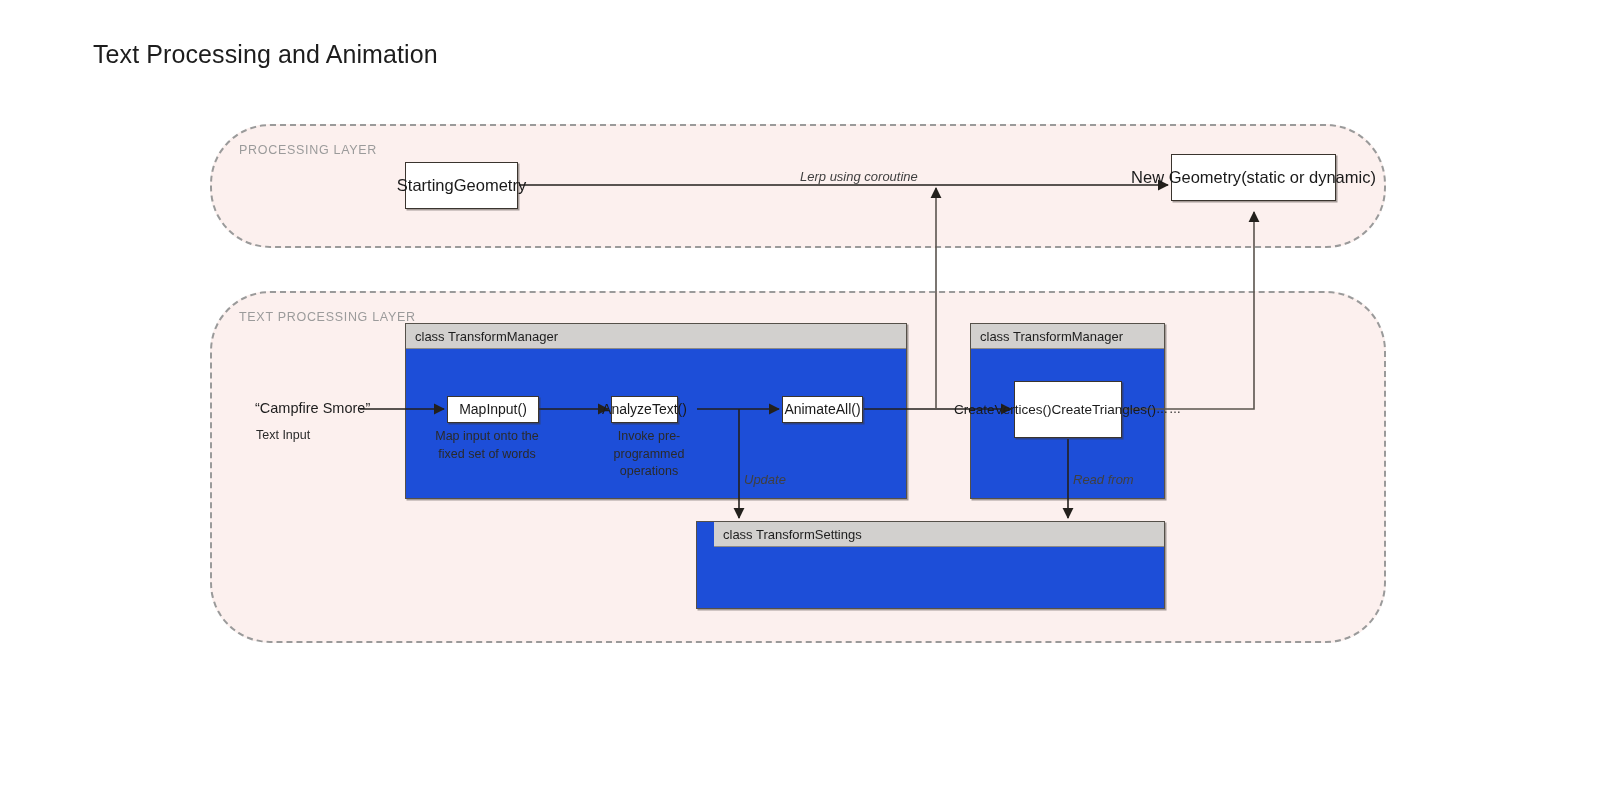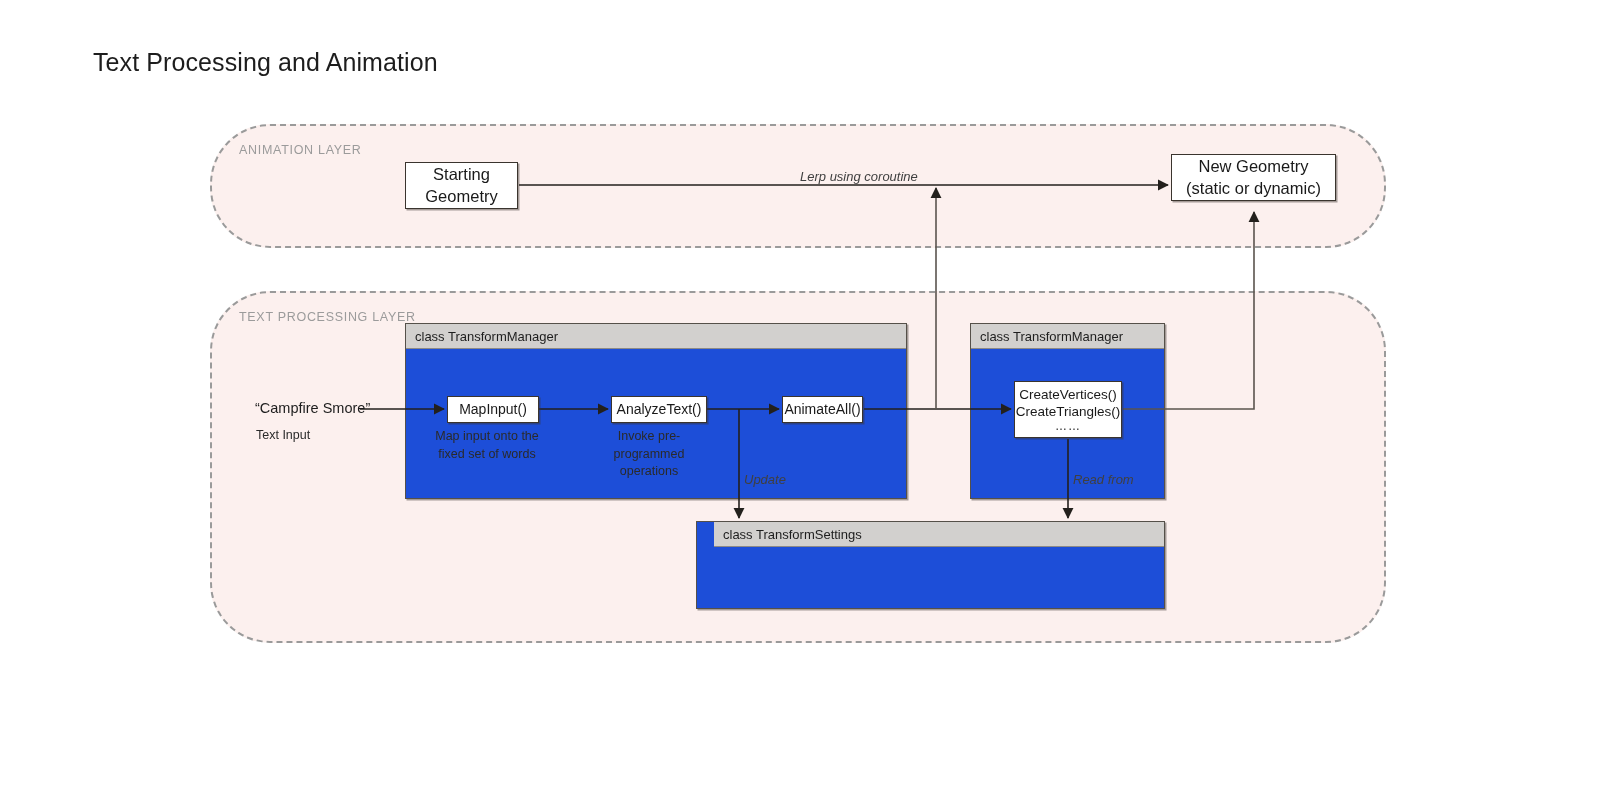--- a/index.html
+++ b/index.html
@@ -12,21 +12,21 @@
     height: 793px;
     position: relative;
     font-family: "Liberation Sans", "DejaVu Sans", sans-serif;
     color: #1a1a1a;
     overflow: hidden;
   }
 
   #page-title {
     position: absolute;
     left: 93px;
-    top: 48px;
+    top: 40px;
     font-size: 25px;
     font-weight: 400;
     color: #1d1d1d;
     letter-spacing: 0.1px;
     white-space: nowrap;
   }
 
   
   .layer {
     position: absolute;
@@ -91,41 +91,41 @@
   #class-transform-settings      { left: 696px; top: 521px; width: 469px; height: 88px; padding-left: 17px; }
 
   
   .node {
     position: absolute;
     box-sizing: border-box;
     background: #ffffff;
     border: 1px solid #3a342e;
     box-shadow: 1.5px 1.5px 0 rgba(60,50,45,0.45);
     display: flex;
-    flex-direction: column;
+    flex-direction: row;
     align-items: center;
     justify-content: center;
     text-align: center;
     line-height: 1.28;
     white-space: nowrap;
   }
   #node-starting-geometry {
     left: 405px; top: 162px; width: 113px; height: 47px;
     font-size: 16.5px;
   }
   #node-new-geometry {
     left: 1171px; top: 154px; width: 165px; height: 47px;
     font-size: 16.5px;
   }
   #node-map-input {
     left: 447px; top: 396px; width: 92px; height: 27px;
     font-size: 14px;
   }
   #node-analyze-text {
-    left: 611px; top: 396px; width: 96px; height: 27px;
+    left: 611px; top: 396px; width: 67px; height: 27px;
     font-size: 14px;
   }
   #node-animate-all {
     left: 782px; top: 396px; width: 81px; height: 27px;
     font-size: 14px;
   }
   #node-create-vertices {
     left: 1014px; top: 381px; width: 108px; height: 57px;
     font-size: 13.5px;
   }
@@ -161,21 +161,21 @@
   #label-lerp { left: 800px; top: 169px; }
   #label-update { left: 744px; top: 472px; }
   #label-read-from { left: 1073px; top: 472px; }
 </style>
 </head>
 <body>
 
 <div class="layer" id="animation-layer"></div>
 <div class="layer" id="text-layer"></div>
 
-<div class="layer-label" id="animation-layer-label">ANIMATION LAYER</div>
+<div class="layer-label" id="animation-layer-label">PROCESSING LAYER</div>
 <div class="layer-label" id="text-layer-label">TEXT PROCESSING LAYER</div>
 
 <div class="class-box" id="class-transform-manager-left">
   <div class="class-header">class TransformManager</div>
 </div>
 
 <div class="class-box" id="class-transform-manager-right">
   <div class="class-header">class TransformManager</div>
 </div>
 

